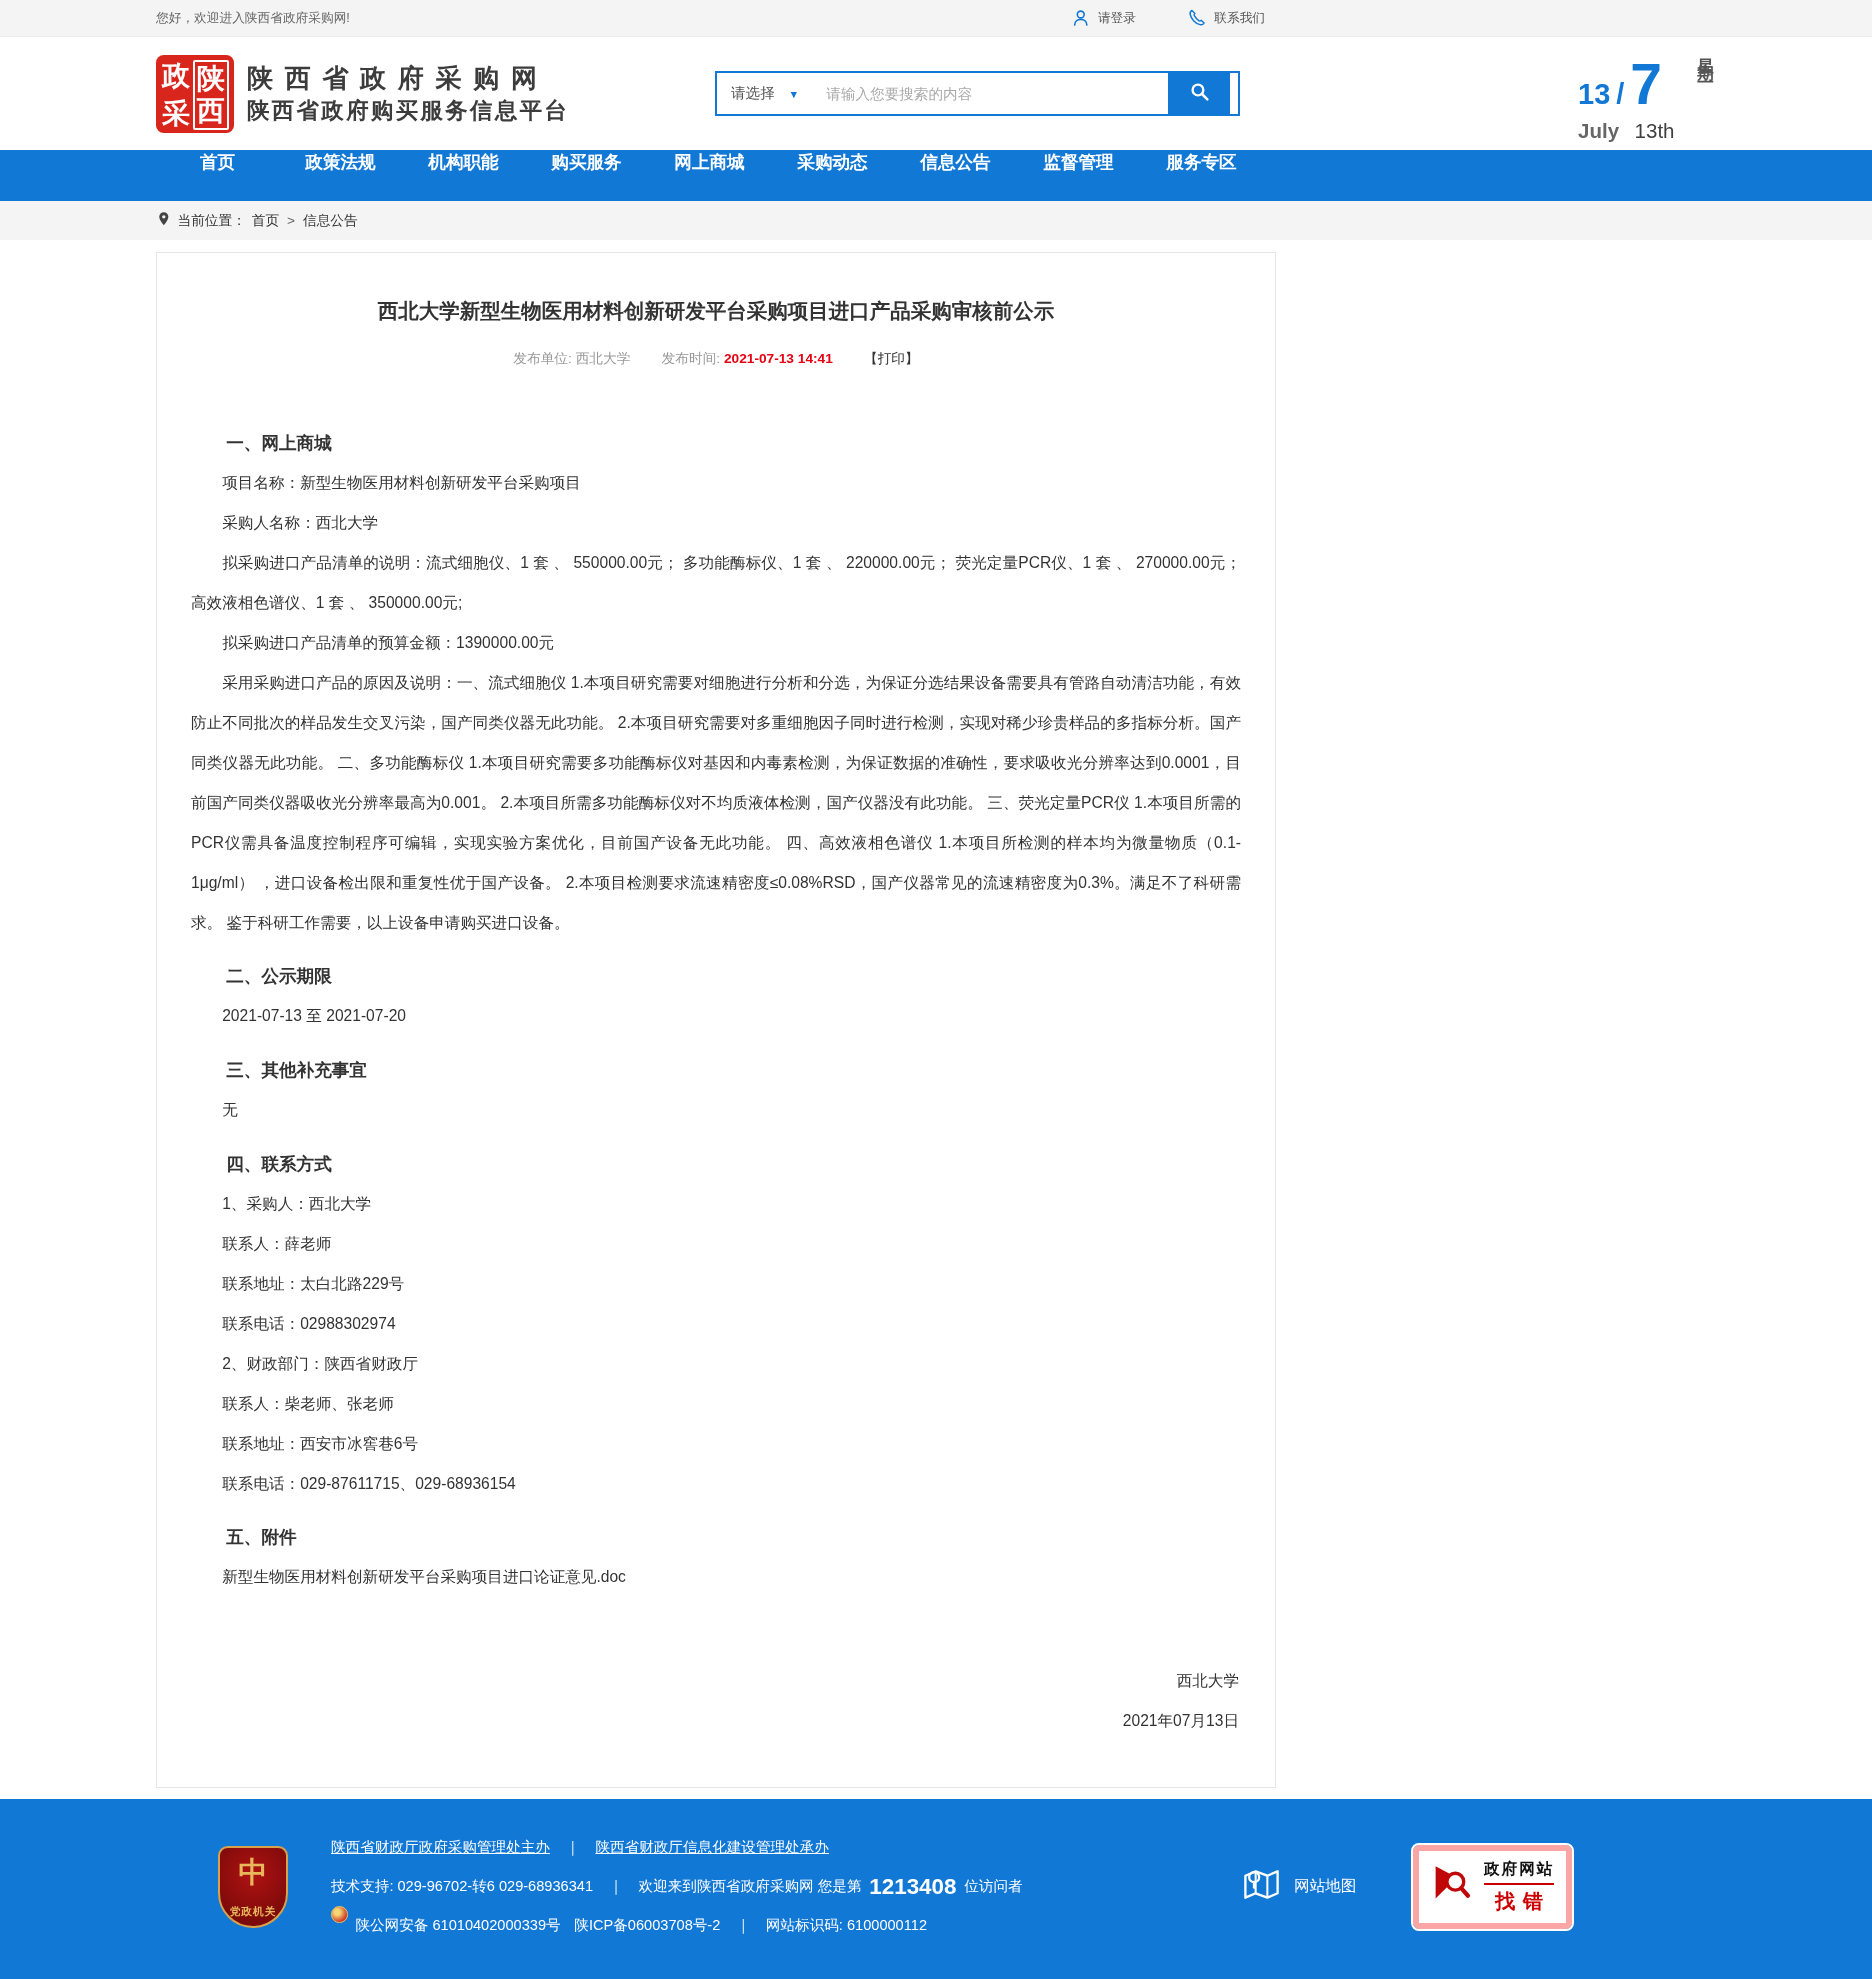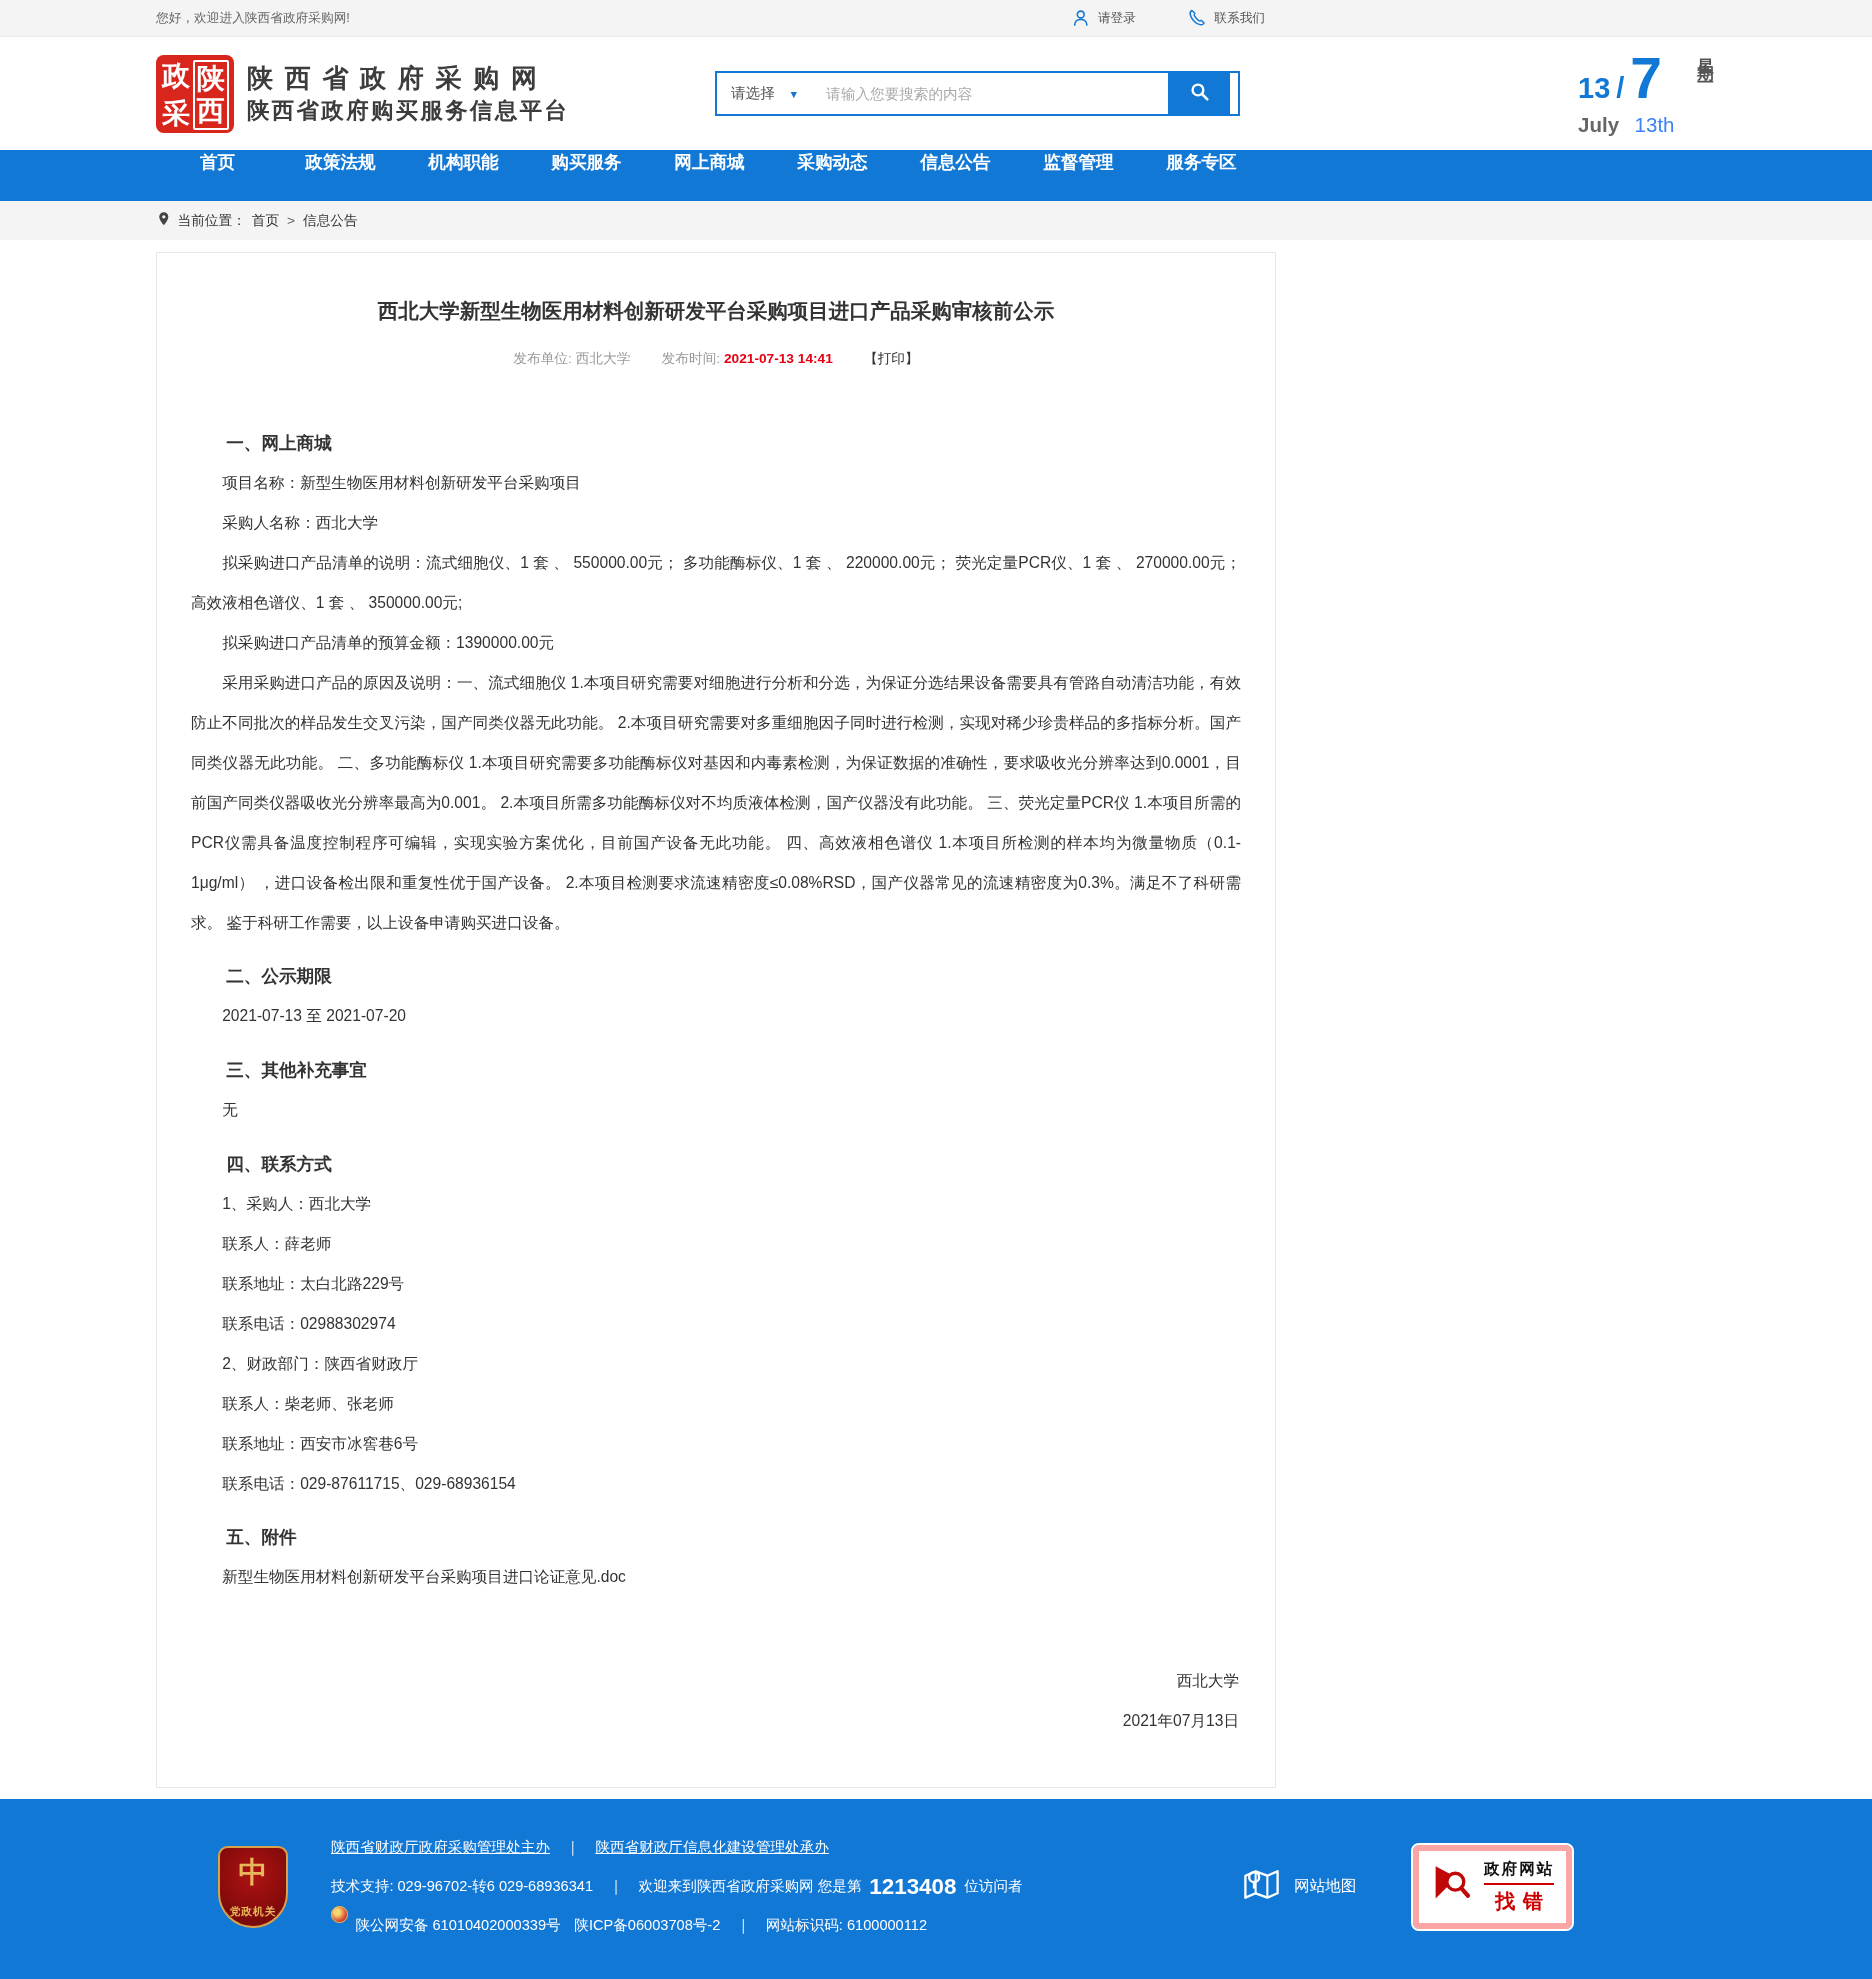--- a/index.html
+++ b/index.html
@@ -28,29 +28,29 @@
   .site-subtitle { font-size:22.4px; font-weight:bold; color:#3c3c3c; letter-spacing:2.4px; line-height:31px; white-space:nowrap; }
 
   .search-box { margin-left:146px; width:525px; height:45px; border:2px solid #1278d5; display:flex; align-items:center; background:#fff; }
   .search-select { width:107px; padding-left:13.7px; font-size:14.6px; color:#555; display:flex; align-items:center; gap:13.7px; cursor:pointer; flex:none; }
   .search-caret { font-size:10.7px; color:#1278d5; }
   .search-input { flex:1; border:none; outline:none; font-size:14.6px; color:#333; height:100%; font-family:inherit; }
   .search-input::placeholder { color:#aaa; }
   .search-btn { width:62px; height:41px; background:#1278d5; border:none; margin-right:7.8px; cursor:pointer;
                 display:flex; align-items:center; justify-content:center; flex:none; }
 
-  .date-box { margin-left:auto; display:flex; align-items:center; gap:19.5px; }
+  .date-box { margin-left:auto; display:flex; align-items:flex-end; gap:19.5px; }
   .date-nums { text-align:left; }
   .date-line1 { display:flex; align-items:flex-end; color:#1278d5; font-weight:bold; line-height:1; }
   .date-day { font-size:29px; padding-bottom:3.9px; }
   .date-sep { font-size:29px; padding:0 5.9px 3.9px; }
   .date-month { font-size:57px; }
   .date-line2 { margin-top:5.9px; font-size:20.5px; }
   .date-month-name { color:#666; font-weight:bold; }
-  .date-ordinal { color:#3b82f6; margin-left:9.8px; }
+  .date-ordinal { color:#404040; margin-left:9.8px; }
   .date-weekday { writing-mode:vertical-rl; text-orientation:upright; font-size:16.6px; font-weight:bold;
                   color:#555; letter-spacing:6.8px; height:98px; }
 
   
   .mainnav { background:#1278d5; height:51px; }
   .mainnav ul { list-style:none; margin:0; padding:0; display:flex; height:100%; align-items:center; }
   .mainnav li { width:123px; text-align:center; color:#fff; font-size:17.6px; font-weight:bold; cursor:pointer; }
 
   
   .crumbbar { background:#f4f4f4; height:39px; }

